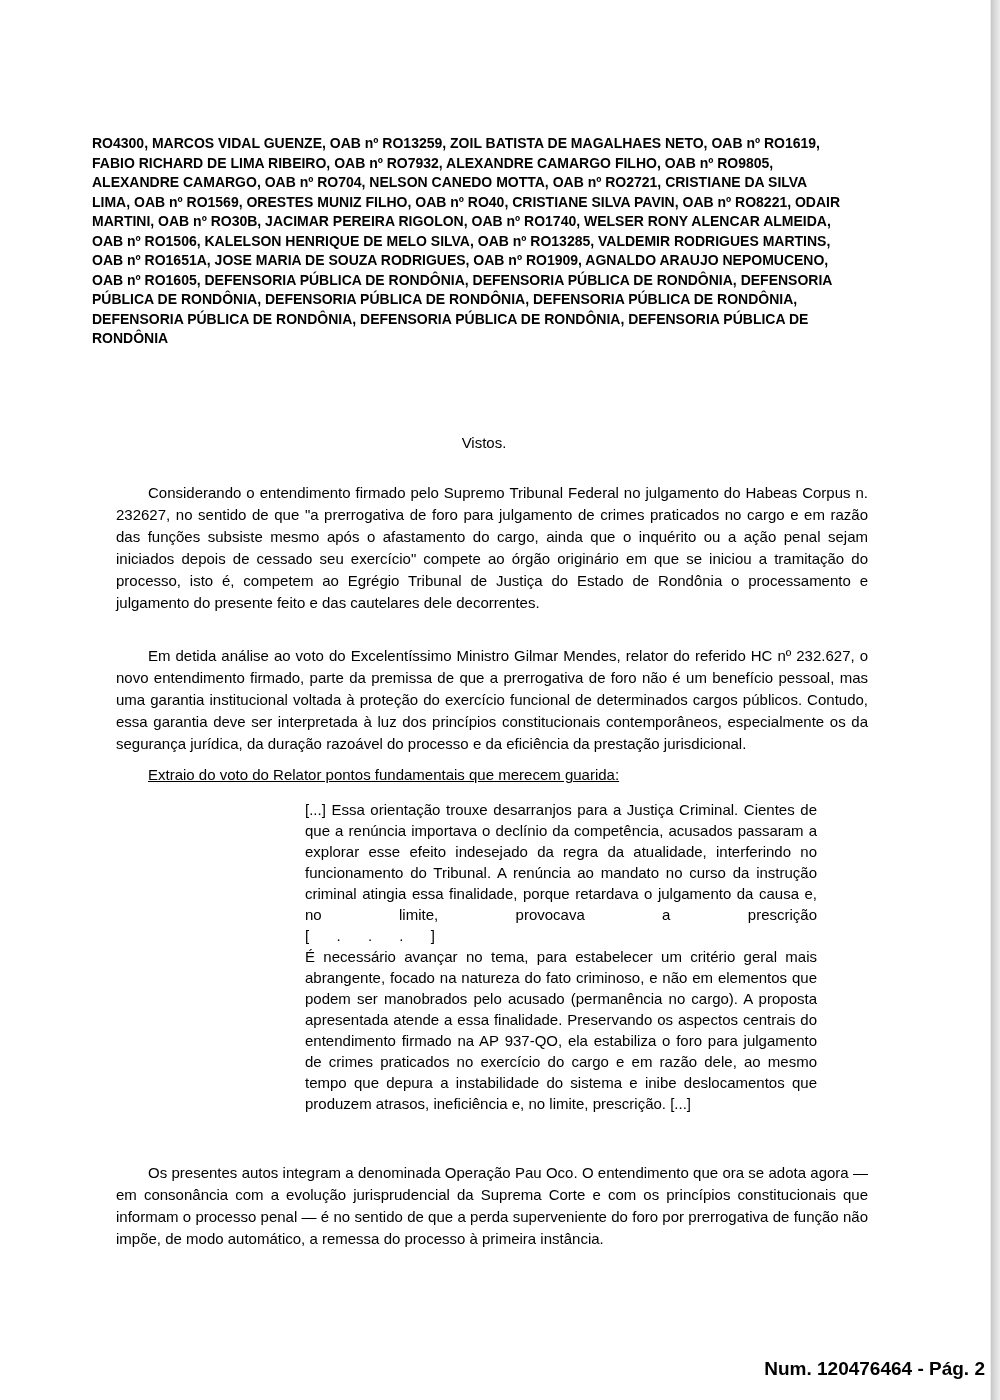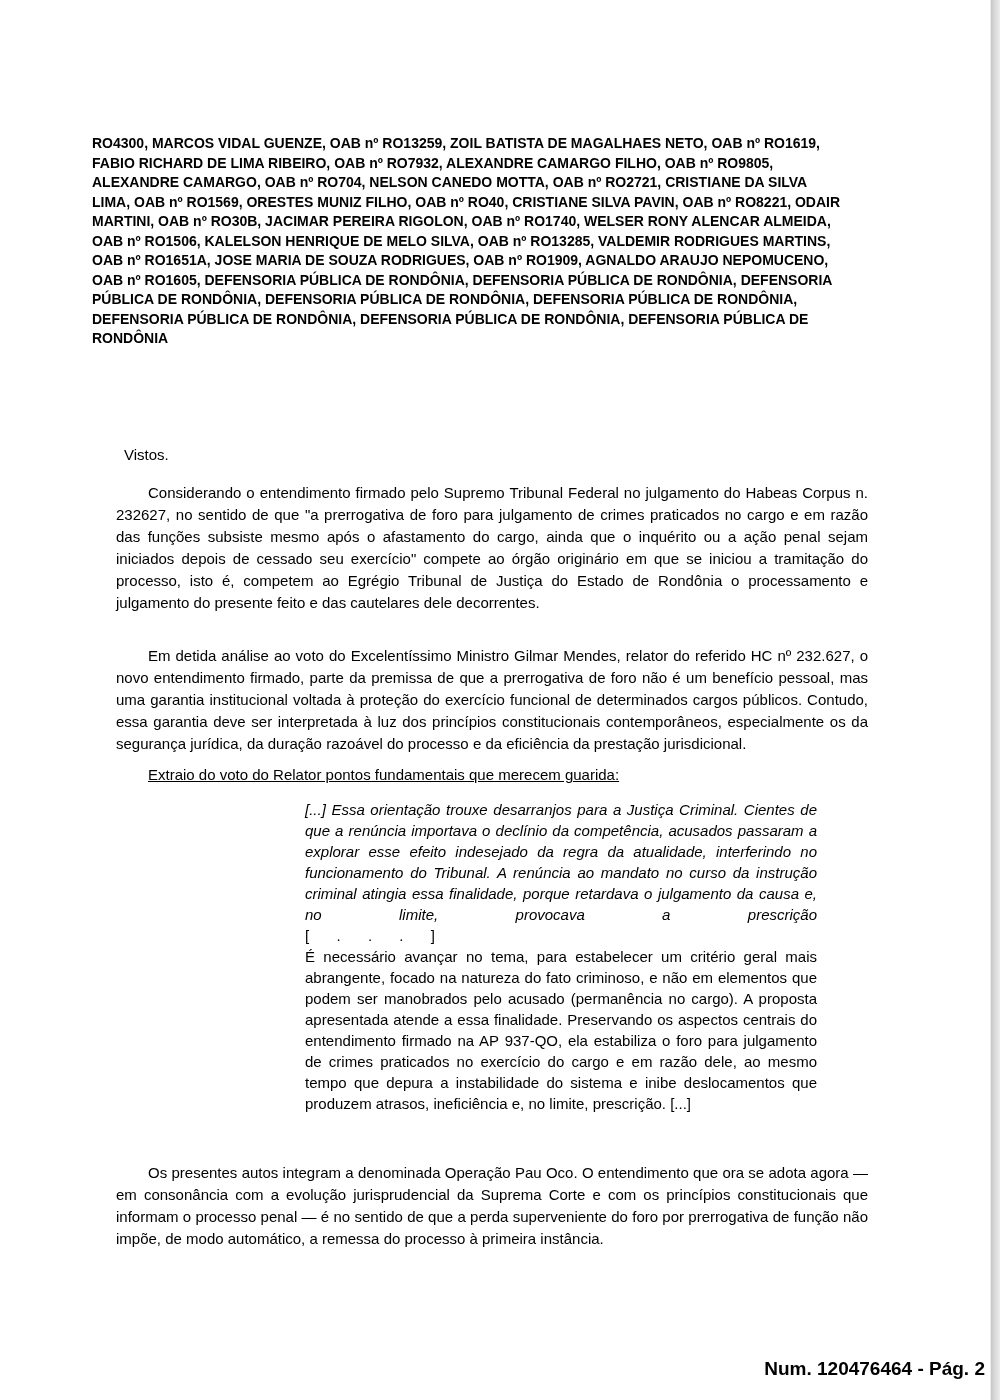--- a/index.html
+++ b/index.html
@@ -23,24 +23,25 @@
     margin: 0;
   }
   .parties {
     top: 134px;
     font-size: 14px;
     font-weight: bold;
     line-height: 19.5px;
     text-align: left;
   }
   .vistos {
-    top: 444px;
+    top: 432px;
     font-size: 15px;
     line-height: 22px;
     text-indent: 32px;
+    text-align: center;
   }
   .para {
     font-size: 15px;
     line-height: 22px;
     text-align: justify;
     text-indent: 32px;
     margin-left: 24px;
   }
   .p1 { top: 482px; }
   .p2 { top: 645px; }
@@ -53,21 +54,20 @@
     width: 512px;
     font-size: 15px;
     line-height: 21px;
   }
   .quote p {
     margin: 0;
     text-align: justify;
   }
   .qpart1 {
     text-align-last: justify;
-    font-style: italic;
   }
   .qline {
     display: flex;
     justify-content: space-between;
     width: 100%;
     line-height: 21px;
   }
   .qline span {
     letter-spacing: 0.45em;
   }

